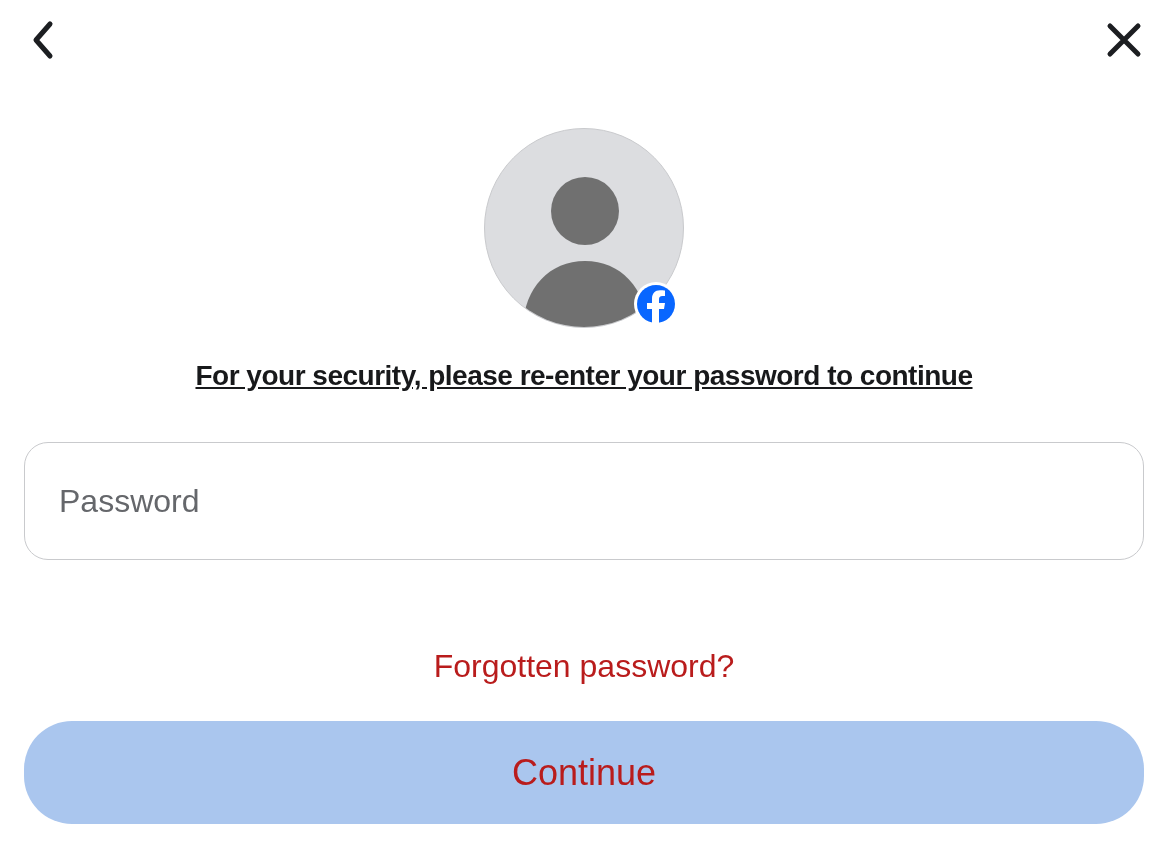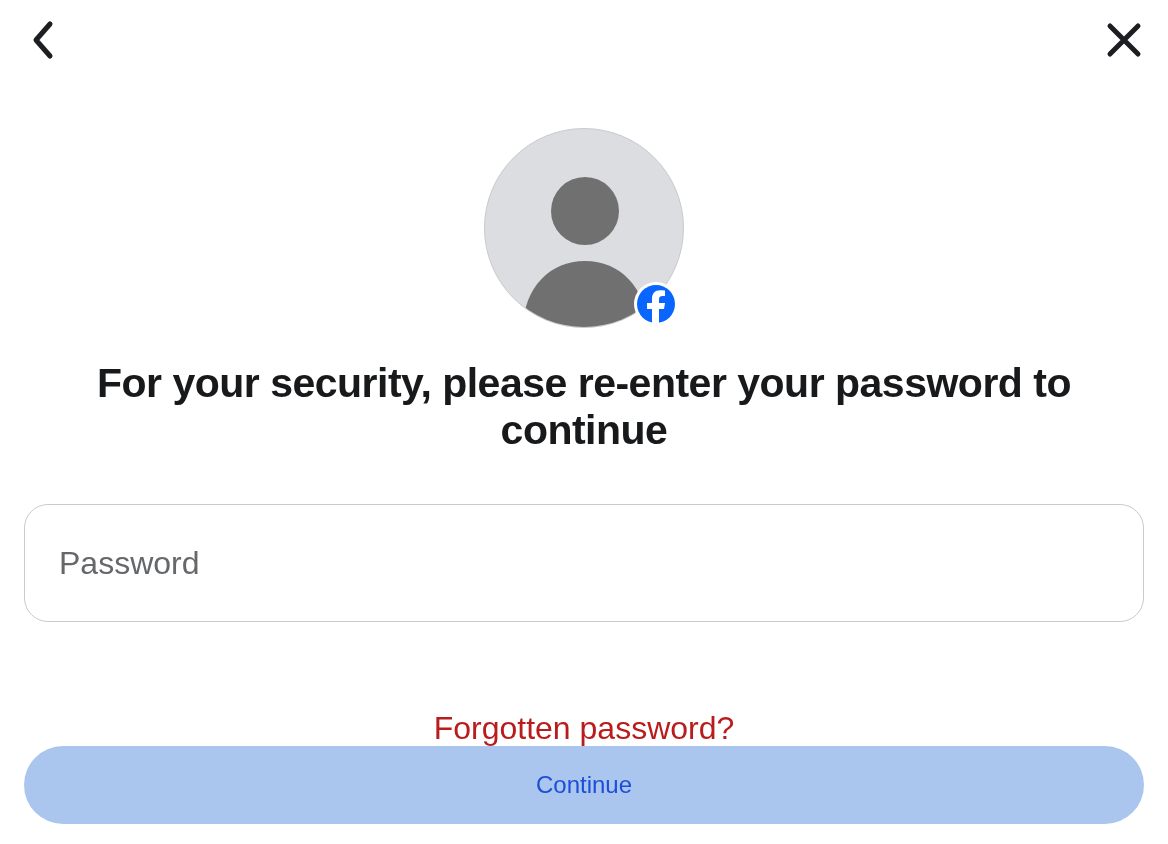--- a/index.html
+++ b/index.html
@@ -82,26 +82,27 @@
     .badge-inner {
       width: 38px;
       height: 38px;
       border-radius: 50%;
       background: #0866ff;
       display: flex;
       align-items: center;
       justify-content: center;
     }
     .heading {
-      font-size: 41px;
+      font-size: 28px;
       font-weight: 700;
       color: #18191b;
       text-align: center;
       letter-spacing: -0.5px;
       margin-bottom: 50px;
+      text-decoration: underline;
     }
     .password-field {
       width: 100%;
       height: 118px;
       border: 1px solid #c9cacd;
       border-radius: 24px;
       font-size: 32px;
       padding: 16px 34px;
       color: #1c1e21;
       outline: none;
@@ -119,27 +120,27 @@
       cursor: pointer;
       background: transparent;
       border: none;
       font-family: inherit;
     }
     .continue-btn {
       position: absolute;
       bottom: 20px;
       left: 24px;
       right: 24px;
-      height: 78px;
+      height: 103px;
       border-radius: 48px;
       background: #aac6ee;
       border: none;
-      font-size: 24px;
+      font-size: 36px;
       font-weight: 500;
-      color: #1d4ed8;
+      color: #b91c1c;
       cursor: pointer;
       font-family: inherit;
     }
   </style>
 </head>
 <body>
 
 <div class="header">
   <button class="icon-btn">
     <svg width="28" height="40" viewBox="0 0 28 40" fill="none">

